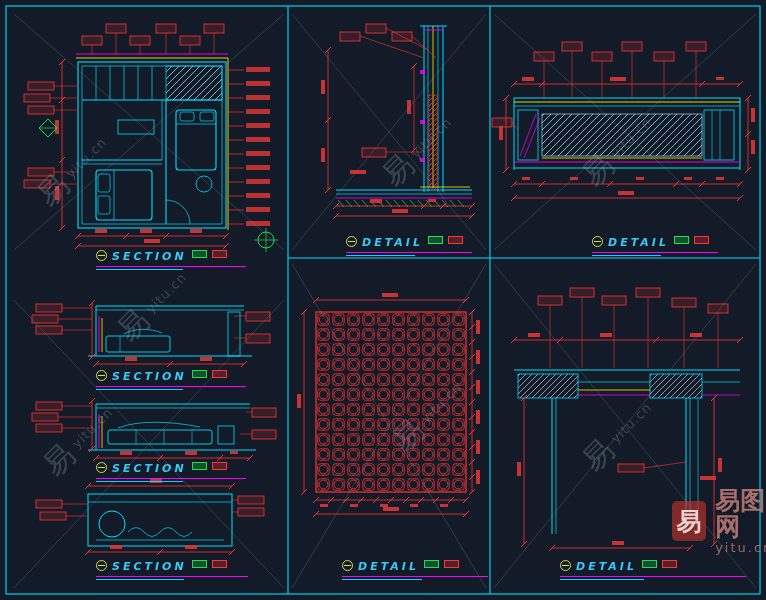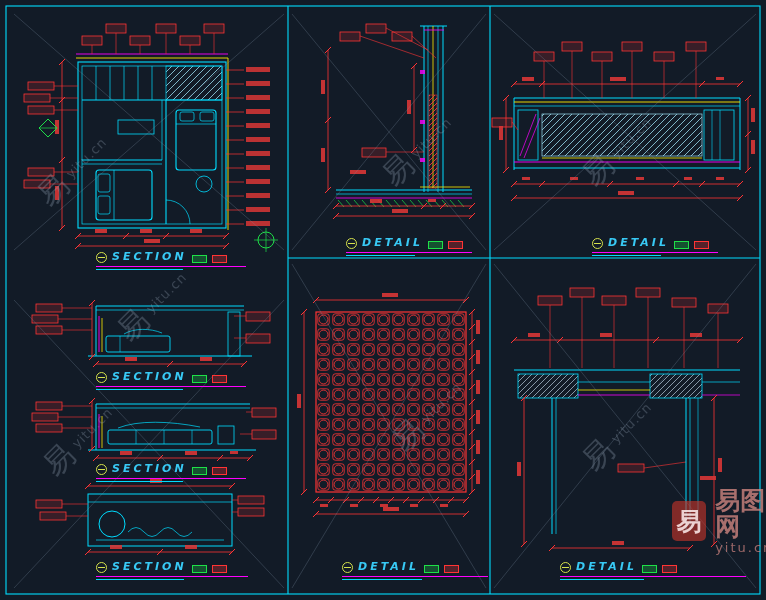--- a/index.html
+++ b/index.html
@@ -5,21 +5,21 @@
   html,body { margin:0; padding:0; background:#0d141f; }
   .canvas {
     position:relative; width:766px; height:600px;
     background:#121b27; overflow:hidden;
     font-family:"DejaVu Sans", sans-serif;
   }
   .canvas svg.drawing { position:absolute; left:0; top:0; }
 
   
   .dtitle { position:absolute; z-index:6; }
-  .trow { display:flex; align-items:flex-end; gap:5px; height:13px; }
+  .trow { display:flex; align-items:flex-start; gap:5px; height:13px; }
   .ccirc { flex:0 0 auto; width:11px; height:11px; border:1px solid #d6e24c;
            border-radius:50%; box-sizing:border-box; position:relative; }
   .ccirc::after { content:""; position:absolute; left:1px; right:1px; top:45%;
                   border-top:1px solid #d6e24c; }
   .ttext { color:#38c9f4; font-size:11px; font-weight:700; font-style:italic;
            letter-spacing:3px; line-height:13px; white-space:nowrap; }
   .sb { width:15px; height:8px; box-sizing:border-box; flex:0 0 auto; }
   .sb.g { border:1px solid #1ee048; background:rgba(30,224,72,.28); }
   .sb.r { border:1px solid #ff3434; background:rgba(255,52,52,.28); }
   .ml { border-top:1.5px solid #ff00ff; margin-top:3px; }

